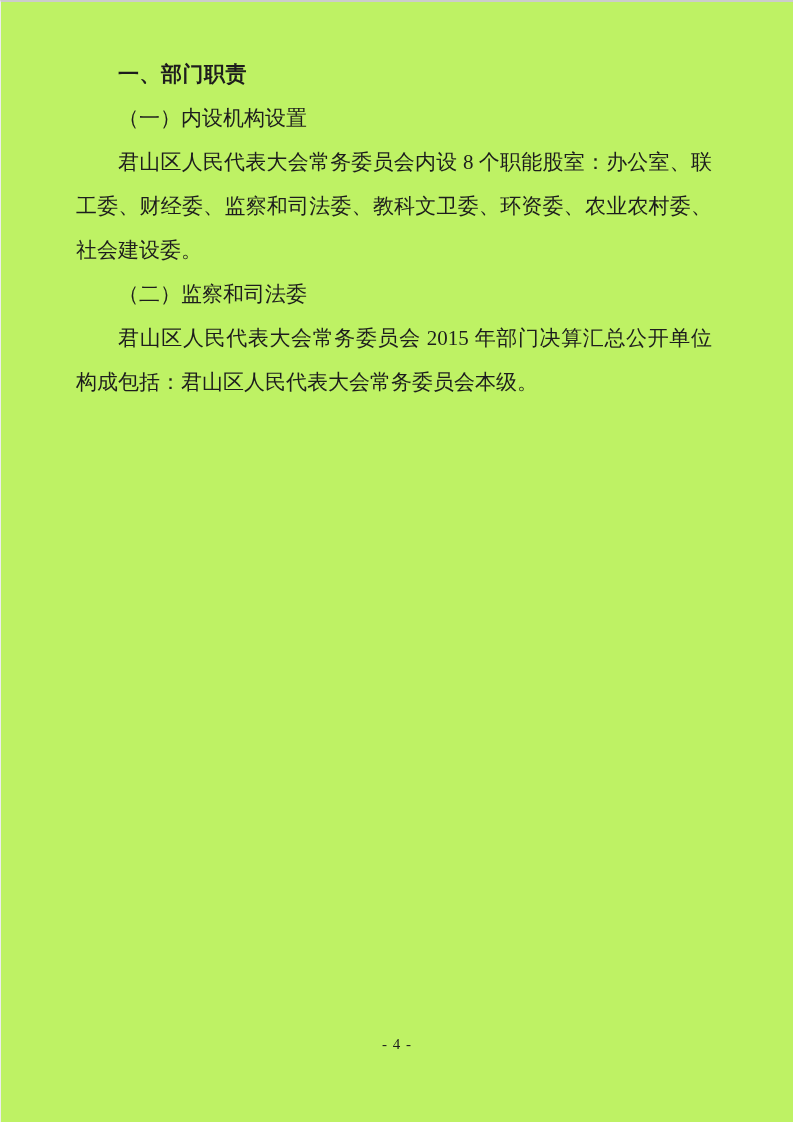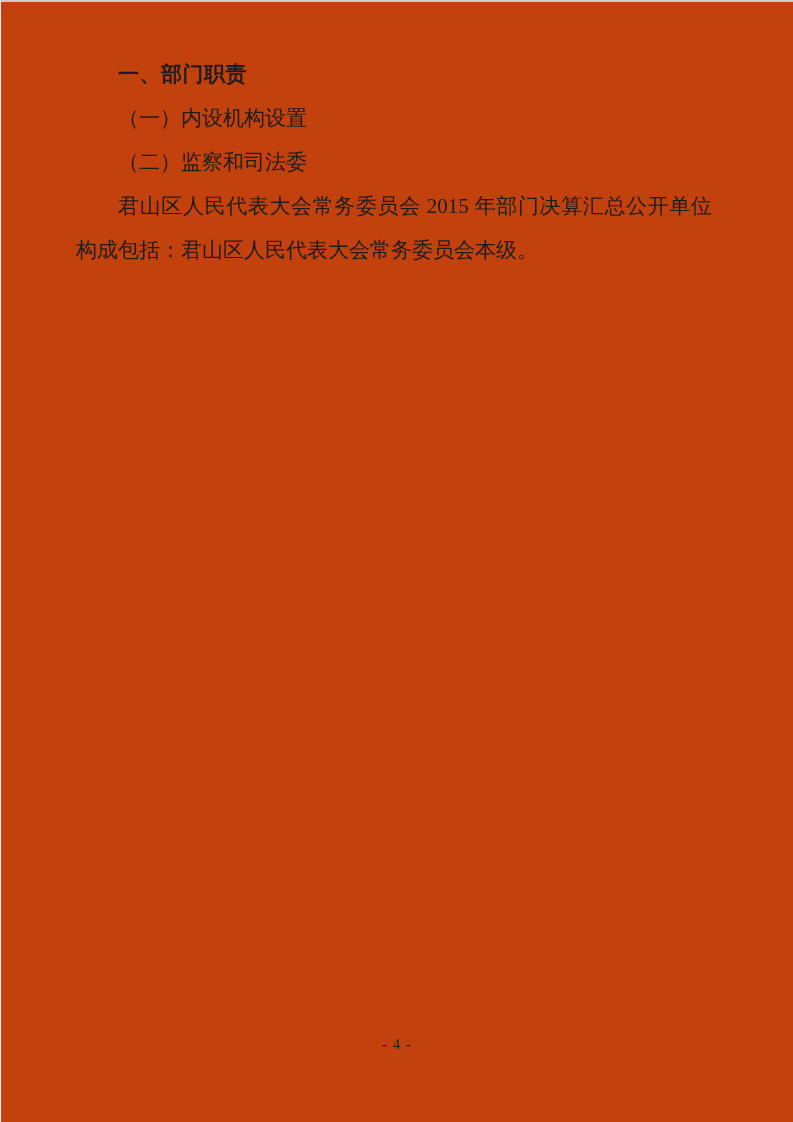--- a/index.html
+++ b/index.html
@@ -10,21 +10,21 @@
     background: #ffffff;
     font-family: "Liberation Serif", "DejaVu Serif", serif;
     color: #1d1d1d;
     overflow: hidden;
   }
 
   .page {
     position: relative;
     width: 793px;
     height: 1122px;
-    background: #c2410c;
+    background: #bef264;
     border-top: 2px solid #cccccc;
     border-left: 1px solid #ededed;
   }
 
   .doc-body {
     position: absolute;
     top: 50px;
     left: 75px;
     width: 636px;
     font-size: 21px;
@@ -72,20 +72,21 @@
 
   <div class="doc-body">
 
     <div class="block heading">一、部门职责</div>
 
 
 
 
     <div class="block subheading">（一）内设机构设置</div>
 
+    <div class="block para">君山区人民代表大会常务委员会内设 8 个职能股室：办公室、联工委、财经委、监察和司法委、教科文卫委、环资委、农业农村委、社会建设委。</div>
 
     <div class="block subheading">（二）监察和司法委</div>
 
     <div class="block para">君山区人民代表大会常务委员会 2015 年部门决算汇总公开单位构成包括：君山区人民代表大会常务委员会本级。</div>
 
   </div>
 
   <div class="page-number">- 4 -</div>
 
 </div>

